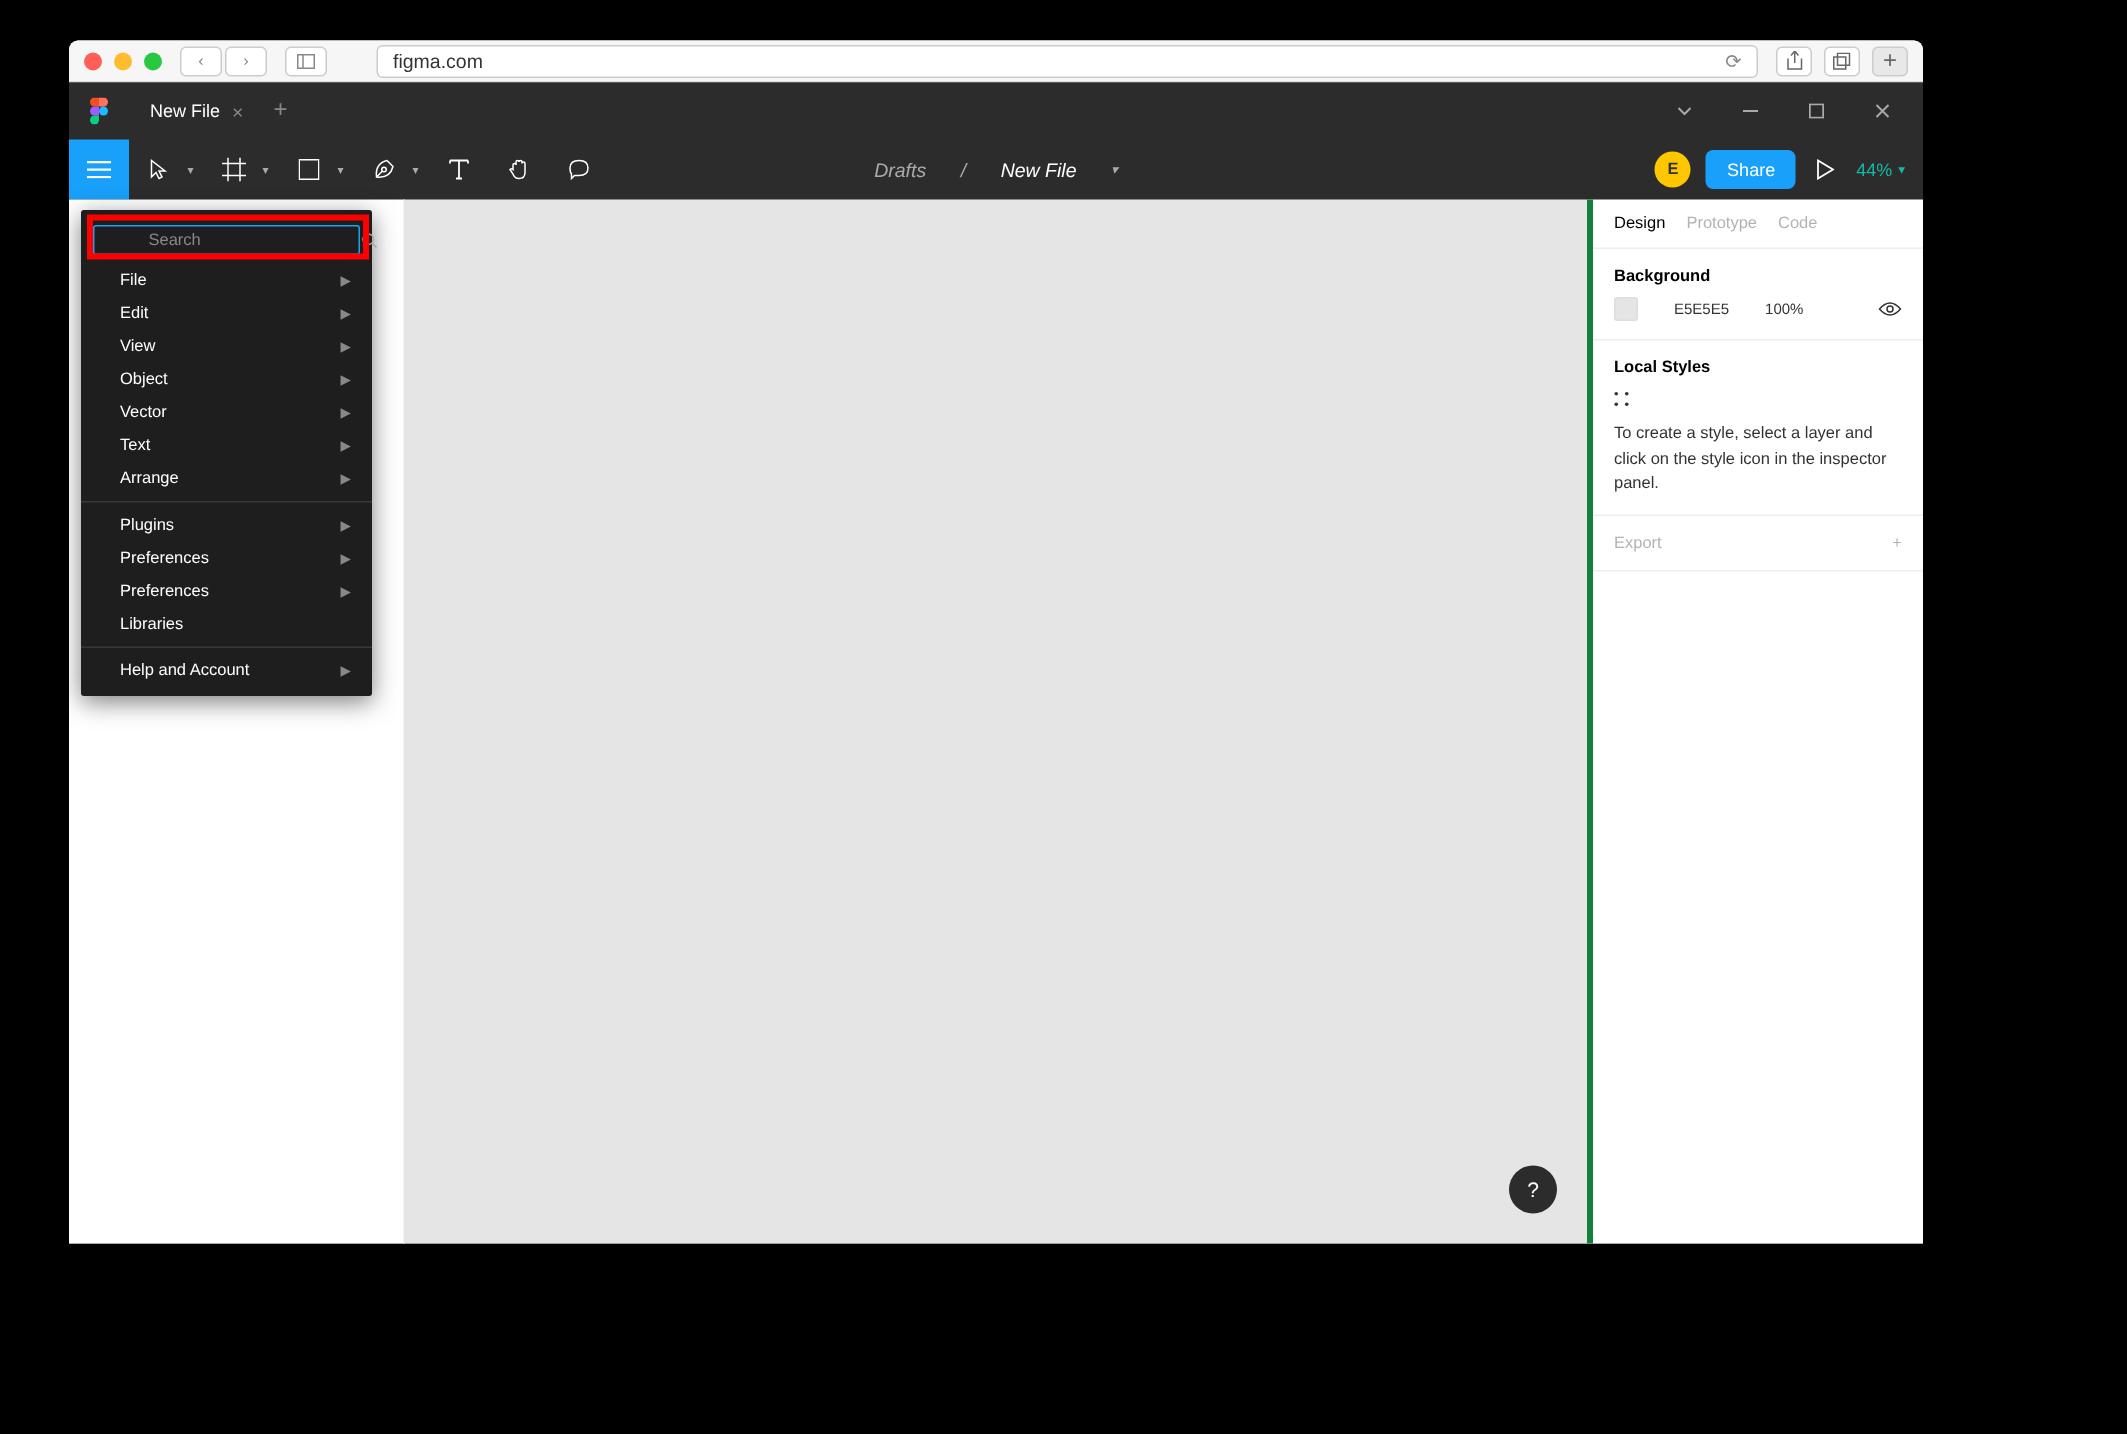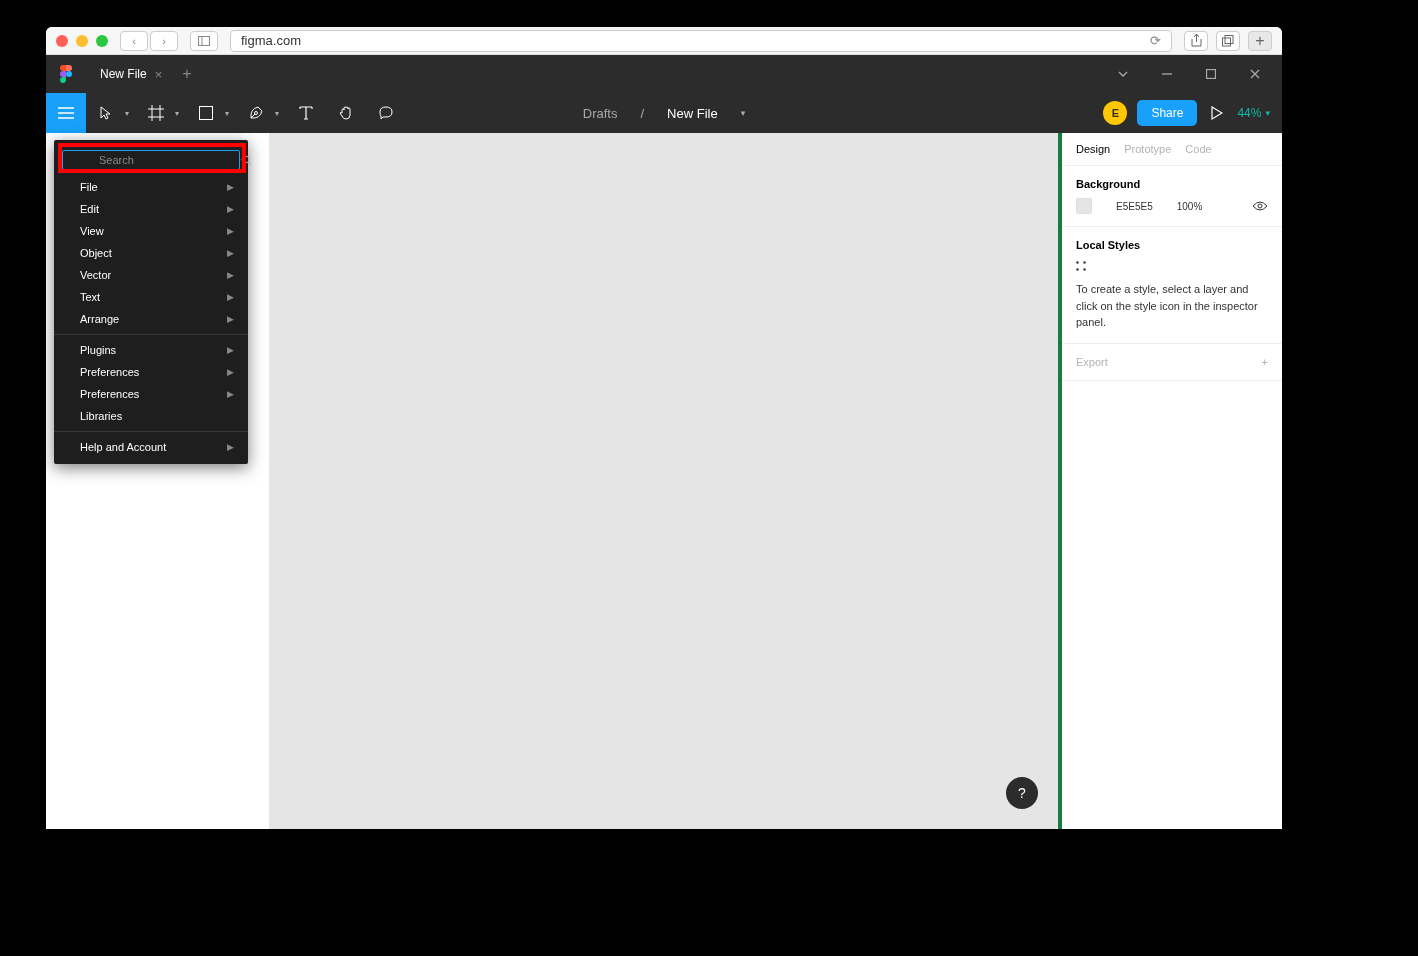--- a/index.html
+++ b/index.html
@@ -7,41 +7,41 @@
 .browser-window { position: absolute; left: 46px; top: 27px; width: 1236px; height: 802px; background: #fff; border-radius: 6px 6px 0 0; display: flex; flex-direction: column; box-shadow: 0 0 20px rgba(0,0,0,0.5); }
 .browser-chrome { height: 28px; background: #f6f6f6; display: flex; align-items: center; padding: 0 10px; border-bottom: 1px solid #ddd; border-radius: 6px 6px 0 0; }
 .traffic-lights { display: flex; gap: 8px; margin-right: 12px; }
 .tl { width: 12px; height: 12px; border-radius: 50%; }
 .tl-red { background: #ff5f57; }
 .tl-yellow { background: #febc2e; }
 .tl-green { background: #28c840; }
 .nav-btns { display: flex; gap: 2px; margin-right: 12px; }
 .nav-btn { width: 28px; height: 20px; background: #fff; border: 1px solid #ccc; border-radius: 4px; display: flex; align-items: center; justify-content: center; color: #888; font-size: 11px; cursor: pointer; }
 .sidebar-btn { margin-right: 12px; }
-.address-bar { flex: 1; height: 22px; background: #fff; border: 1px solid #ccc; border-radius: 4px; display: flex; align-items: center; padding: 0 10px; font-size: 13px; color: #333; }
+.address-bar { flex: 1; height: 22px; background: #fff; border: 1px solid #ccc; border-radius: 4px; display: flex; align-items: center; padding: 0 10px; font-size: 13px; color: #333; margin-left: 21px; }
 .address-bar .refresh { margin-left: auto; color: #888; }
 .br-right { display: flex; gap: 8px; margin-left: 12px; }
 .br-icon { width: 24px; height: 20px; display: flex; align-items: center; justify-content: center; color: #666; border: 1px solid #ccc; border-radius: 4px; background: #fff; cursor: pointer; }
 .br-icon.plus { background: #e8e8e8; }
 
 .figma-app { flex: 1; display: flex; flex-direction: column; background: #2c2c2c; position: relative; }
 .tab-bar { height: 38px; background: #2c2c2c; display: flex; align-items: center; padding: 0 0 0 8px; }
 .figma-logo { width: 24px; height: 24px; display: flex; align-items: center; justify-content: center; margin-right: 10px; }
 .tab { display: flex; align-items: center; height: 30px; padding: 0 10px 0 12px; color: #fff; font-size: 12px; gap: 8px; border-radius: 4px 4px 0 0; }
 .tab .close { color: #888; font-size: 13px; cursor: pointer; }
 .new-tab-btn { color: #888; font-size: 16px; padding: 0 10px; cursor: pointer; }
 .window-controls { margin-left: auto; display: flex; gap: 6px; padding-right: 8px; }
 .wc-btn { width: 38px; height: 30px; display: flex; align-items: center; justify-content: center; color: #aaa; cursor: pointer; }
 
 .toolbar { height: 40px; background: #2c2c2c; display: flex; align-items: center; position: relative; }
 .menu-btn { width: 40px; height: 40px; background: #18a0fb; display: flex; align-items: center; justify-content: center; cursor: pointer; }
 .tool-group { display: flex; align-items: center; height: 100%; }
 .tool { width: 40px; height: 40px; display: flex; align-items: center; justify-content: center; color: #fff; cursor: pointer; position: relative; }
 .tool-chevron { width: 10px; display: flex; align-items: center; justify-content: center; color: #aaa; font-size: 8px; margin-left: -4px; margin-right: 4px; cursor: pointer; }
-.toolbar-center { position: absolute; left: 50%; transform: translateX(-50%); display: flex; align-items: center; gap: 23px; color: #aaa; font-size: 13px; }
+.toolbar-center { position: absolute; left: 50%; transform: translateX(-50%); display: flex; align-items: center; gap: 23px; color: #aaa; font-size: 13px; font-style: italic; }
 .toolbar-center .file { color: #fff; }
 .toolbar-right { margin-left: auto; display: flex; align-items: center; gap: 10px; padding-right: 12px; }
 .avatar { width: 24px; height: 24px; background: #ffc700; border-radius: 50%; display: flex; align-items: center; justify-content: center; font-size: 11px; font-weight: 600; color: #333; }
 .share-btn { background: #18a0fb; color: #fff; border: none; padding: 6px 14px; border-radius: 5px; font-size: 12px; font-weight: 500; cursor: pointer; }
 .play-btn { color: #fff; cursor: pointer; padding: 4px; }
 .zoom { color: #14b8a6; font-size: 12px; display: flex; align-items: center; gap: 4px; cursor: pointer; }
 
 .workspace { flex: 1; display: flex; position: relative; }
 .left-panel { width: 224px; background: #fff; border-right: 1px solid #e5e5e5; }
 .canvas { flex: 1; background: #e5e5e5; position: relative; }

